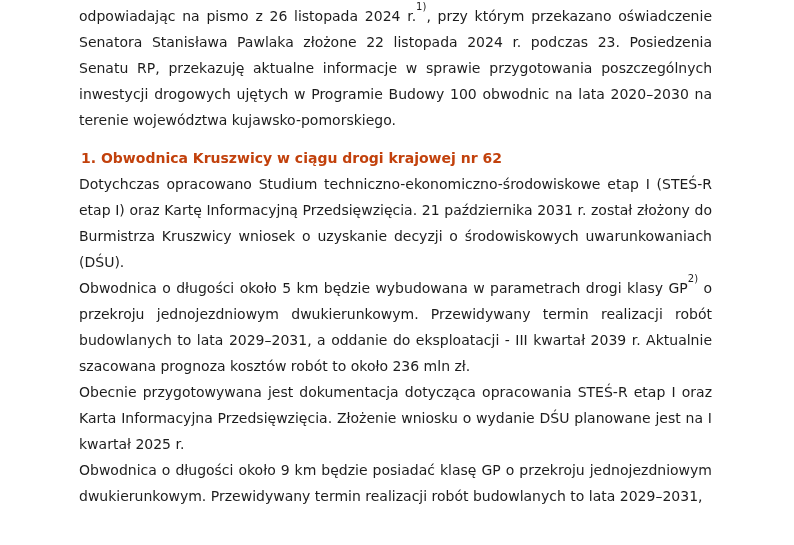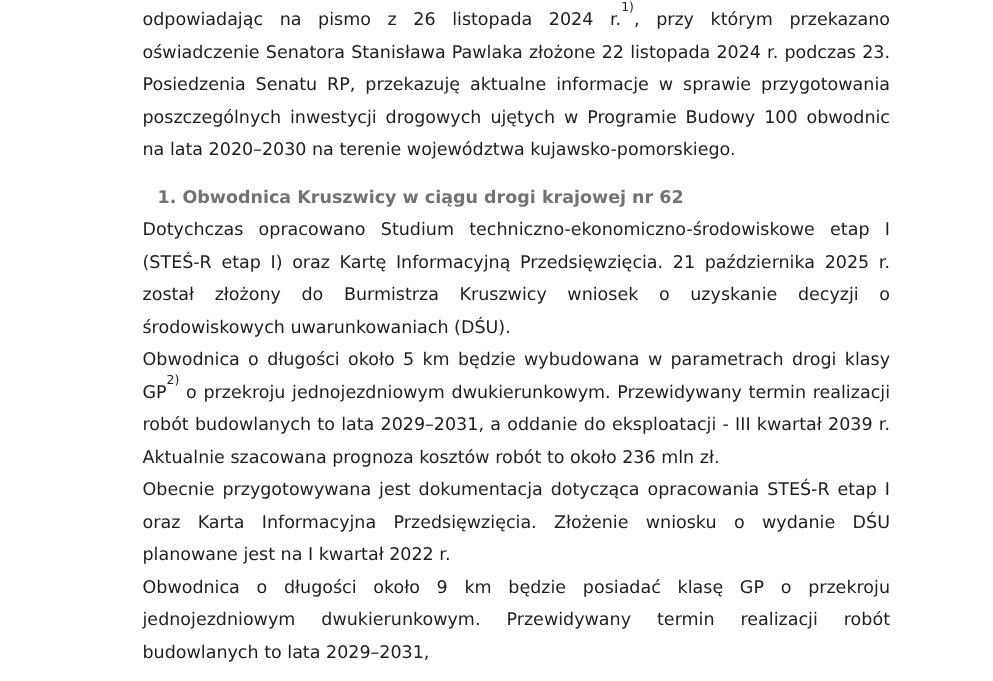--- a/index.html
+++ b/index.html
@@ -10,57 +10,57 @@
   body {
     width: 794px;
     height: 545px;
     overflow: hidden;
     font-family: "DejaVu Sans", "Liberation Sans", sans-serif;
   }
   .page {
     box-sizing: border-box;
     width: 794px;
     height: 460px;
-    padding: 3px 82px 0 114px;
+    padding: 3px 82px 0 79px;
     background: #ffffff;
     color: #1d1d1d;
     font-size: 14px;
     line-height: 26px;
   }
   .body-text {
     margin: 0;
     text-align: justify;
     text-justify: inter-word;
   }
   .heading {
-    margin: 12px 0 0 12px;
+    margin: 12px 0 0 2px;
     font-size: 14px;
     font-weight: bold;
     line-height: 26px;
     text-align: left;
-    color: #737373;
+    color: #c2410c;
   }
   sup.footnote-ref {
     font-size: 10px;
     line-height: 0;
     position: relative;
     top: -5px;
   }
 </style>
 </head>
 <body>
 
 <div class="page">
 
   <p class="body-text"><span>odpowiadając na pismo z 26 listopada 2024 r.</span><sup class="footnote-ref">1)</sup><span>, przy którym przekazano oświadczenie Senatora Stanisława Pawlaka złożone 22 listopada 2024 r. podczas 23. Posiedzenia Senatu RP, przekazuję aktualne informacje w sprawie przygotowania poszczególnych inwestycji drogowych ujętych w Programie Budowy 100 obwodnic na lata 2020–2030 na terenie województwa kujawsko-pomorskiego.</span></p>
 
   <h2 class="heading">1. Obwodnica Kruszwicy w ciągu drogi krajowej nr 62</h2>
 
-  <p class="body-text">Dotychczas opracowano Studium techniczno-ekonomiczno-środowiskowe etap I (STEŚ-R etap I) oraz Kartę Informacyjną Przedsięwzięcia. 21 października 2025 r. został złożony do Burmistrza Kruszwicy wniosek o uzyskanie decyzji o środowiskowych uwarunkowaniach (DŚU).</p>
+  <p class="body-text">Dotychczas opracowano Studium techniczno-ekonomiczno-środowiskowe etap I (STEŚ-R etap I) oraz Kartę Informacyjną Przedsięwzięcia. 21 października 2031 r. został złożony do Burmistrza Kruszwicy wniosek o uzyskanie decyzji o środowiskowych uwarunkowaniach (DŚU).</p>
 
   <p class="body-text"><span>Obwodnica o długości około 5 km będzie wybudowana w parametrach drogi klasy GP</span><sup class="footnote-ref">2)</sup><span> o przekroju jednojezdniowym dwukierunkowym. Przewidywany termin realizacji robót budowlanych to lata 2029–2031, a oddanie do eksploatacji - III kwartał 2039 r. Aktualnie szacowana prognoza kosztów robót to około 236 mln zł.</span></p>
 
 
-  <p class="body-text">Obecnie przygotowywana jest dokumentacja dotycząca opracowania STEŚ-R etap I oraz Karta Informacyjna Przedsięwzięcia. Złożenie wniosku o wydanie DŚU planowane jest na I kwartał 2022 r.</p>
+  <p class="body-text">Obecnie przygotowywana jest dokumentacja dotycząca opracowania STEŚ-R etap I oraz Karta Informacyjna Przedsięwzięcia. Złożenie wniosku o wydanie DŚU planowane jest na I kwartał 2025 r.</p>
 
   <p class="body-text">Obwodnica o długości około 9 km będzie posiadać klasę GP o przekroju jednojezdniowym dwukierunkowym. Przewidywany termin realizacji robót budowlanych to lata 2029–2031,</p>
 
 </div>
 
 </body></html>

